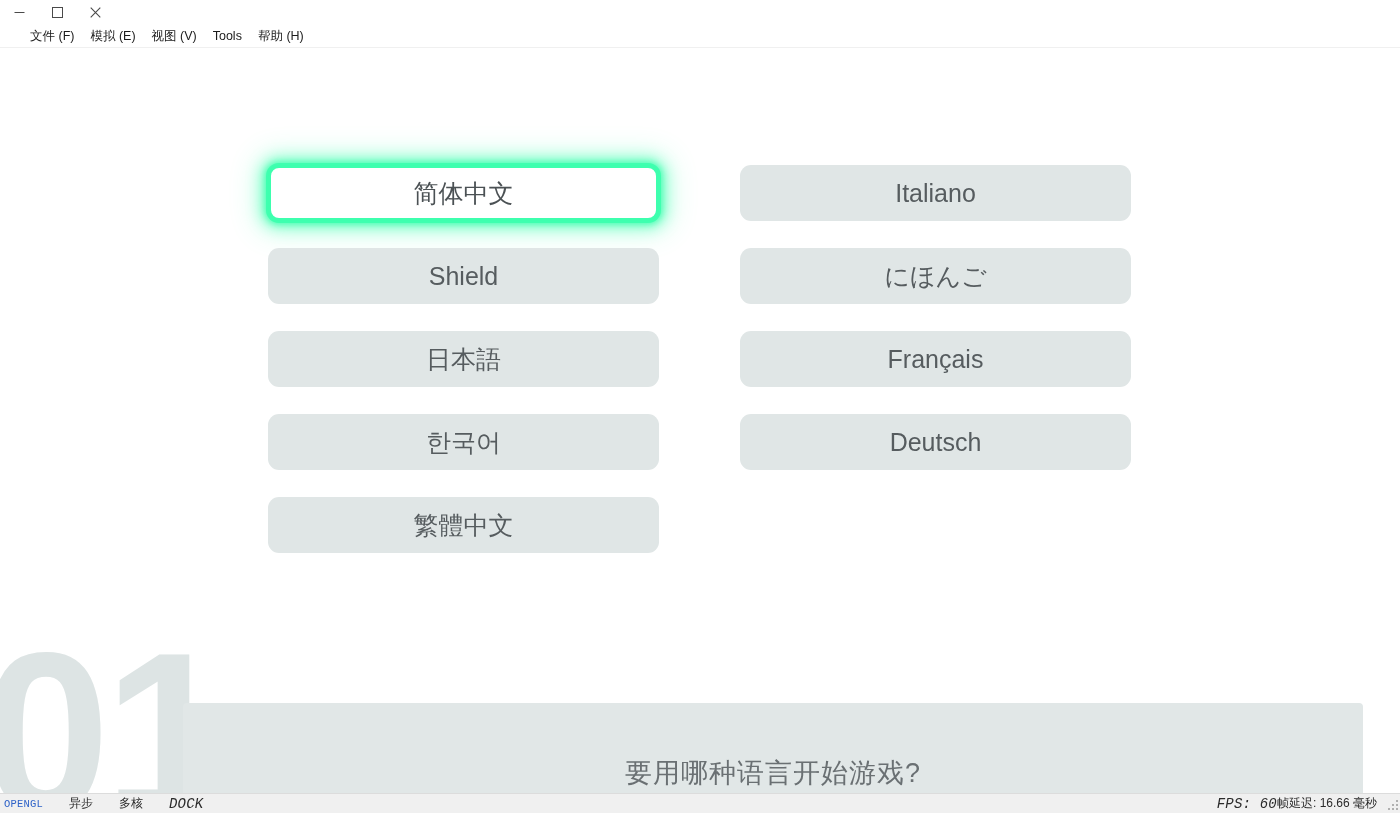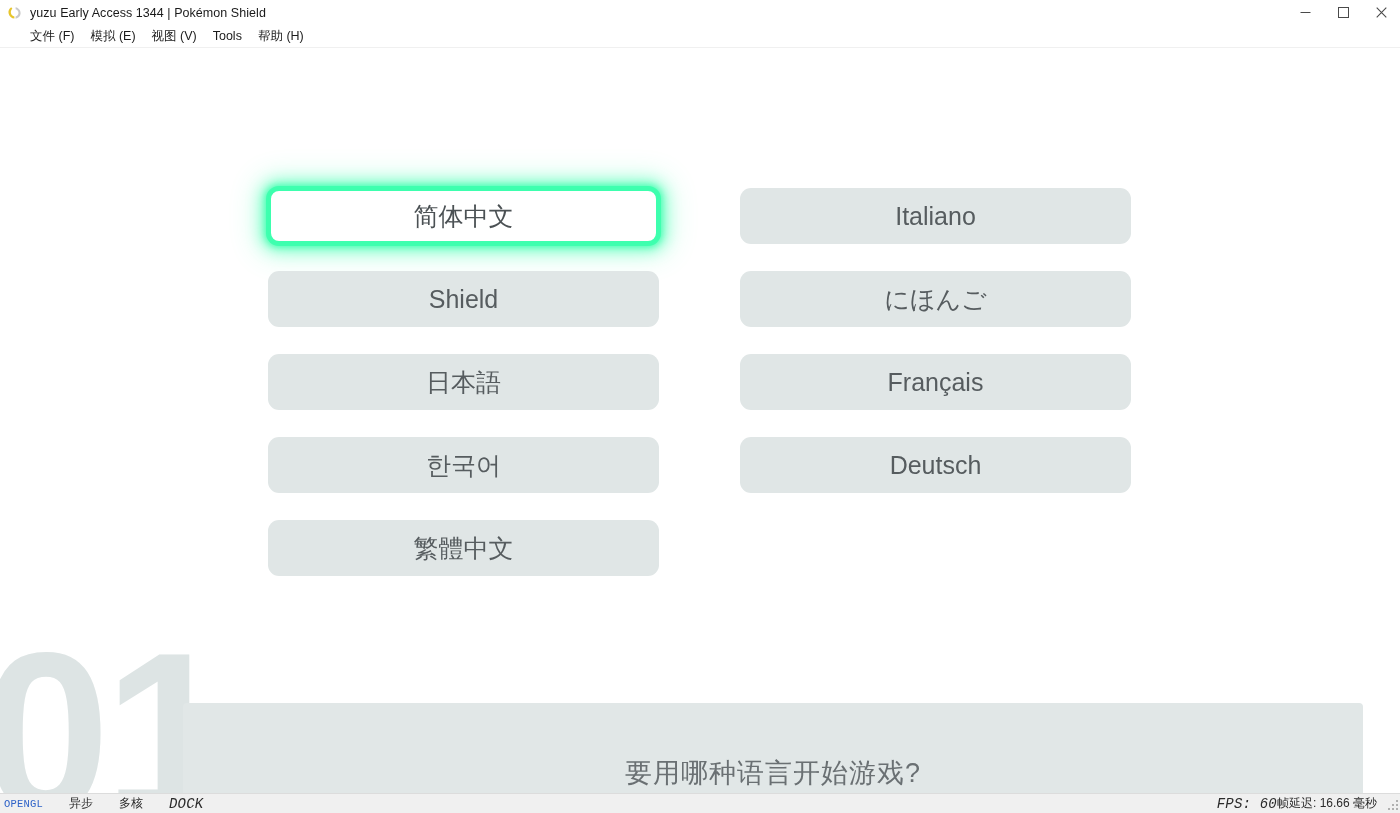--- a/index.html
+++ b/index.html
@@ -109,21 +109,21 @@
     user-select: none;
     pointer-events: none;
     white-space: nowrap;
     z-index: 1;
   }
 
   
   .lang-grid {
     position: absolute;
     left: 268px;
-    top: 140px;
+    top: 117px;
     width: 863px;
     display: grid;
     grid-template-columns: 391px 391px;
     column-gap: 81px;
     row-gap: 27px;
     z-index: 3;
   }
 
   .lang-btn {
     position: relative;
@@ -232,29 +232,20 @@
     background: #b0b0b0;
     display: block;
   }
 </style>
 </head>
 <body>
 
 <div class="app-window">
 
   <div class="title-bar">
-    <div class="title-bar-left">
-      <span class="app-icon">
-        <svg width="16" height="16" viewBox="0 0 16 16">
-          <path d="M4.2 2.2 C2.0 3.6 1.0 6.0 1.6 8.4 C2.2 11.2 4.6 13.4 7.4 13.6 L7.4 11.5 C5.6 11.3 4.2 9.9 3.9 8.1 C3.6 6.4 4.2 4.8 5.4 3.8 Z" fill="#e7c52b"></path>
-          <path d="M8.6 2.3 C11.6 2.8 13.8 5.5 13.6 8.6 C13.4 11.3 11.3 13.4 8.6 13.7 L8.6 11.6 C10.2 11.2 11.4 9.8 11.5 8.1 C11.6 6.2 10.4 4.6 8.6 4.2 Z" fill="#c9c9c9"></path>
-        </svg>
-      </span>
-      <span class="title-text">yuzu Early Access 1344 | Pokémon Shield</span>
-    </div>
     <div class="win-controls">
       <div class="win-btn">
         <svg width="11" height="11" viewBox="0 0 11 11">
             <rect x="0.5" y="5" width="10" height="1" fill="#4a4a4a"></rect>
           </svg>
       </div>
       <div class="win-btn">
         <svg width="11" height="11" viewBox="0 0 11 11">
             <rect x="0.5" y="0.5" width="10" height="10" fill="none" stroke="#4a4a4a" stroke-width="1"></rect>
           </svg>

